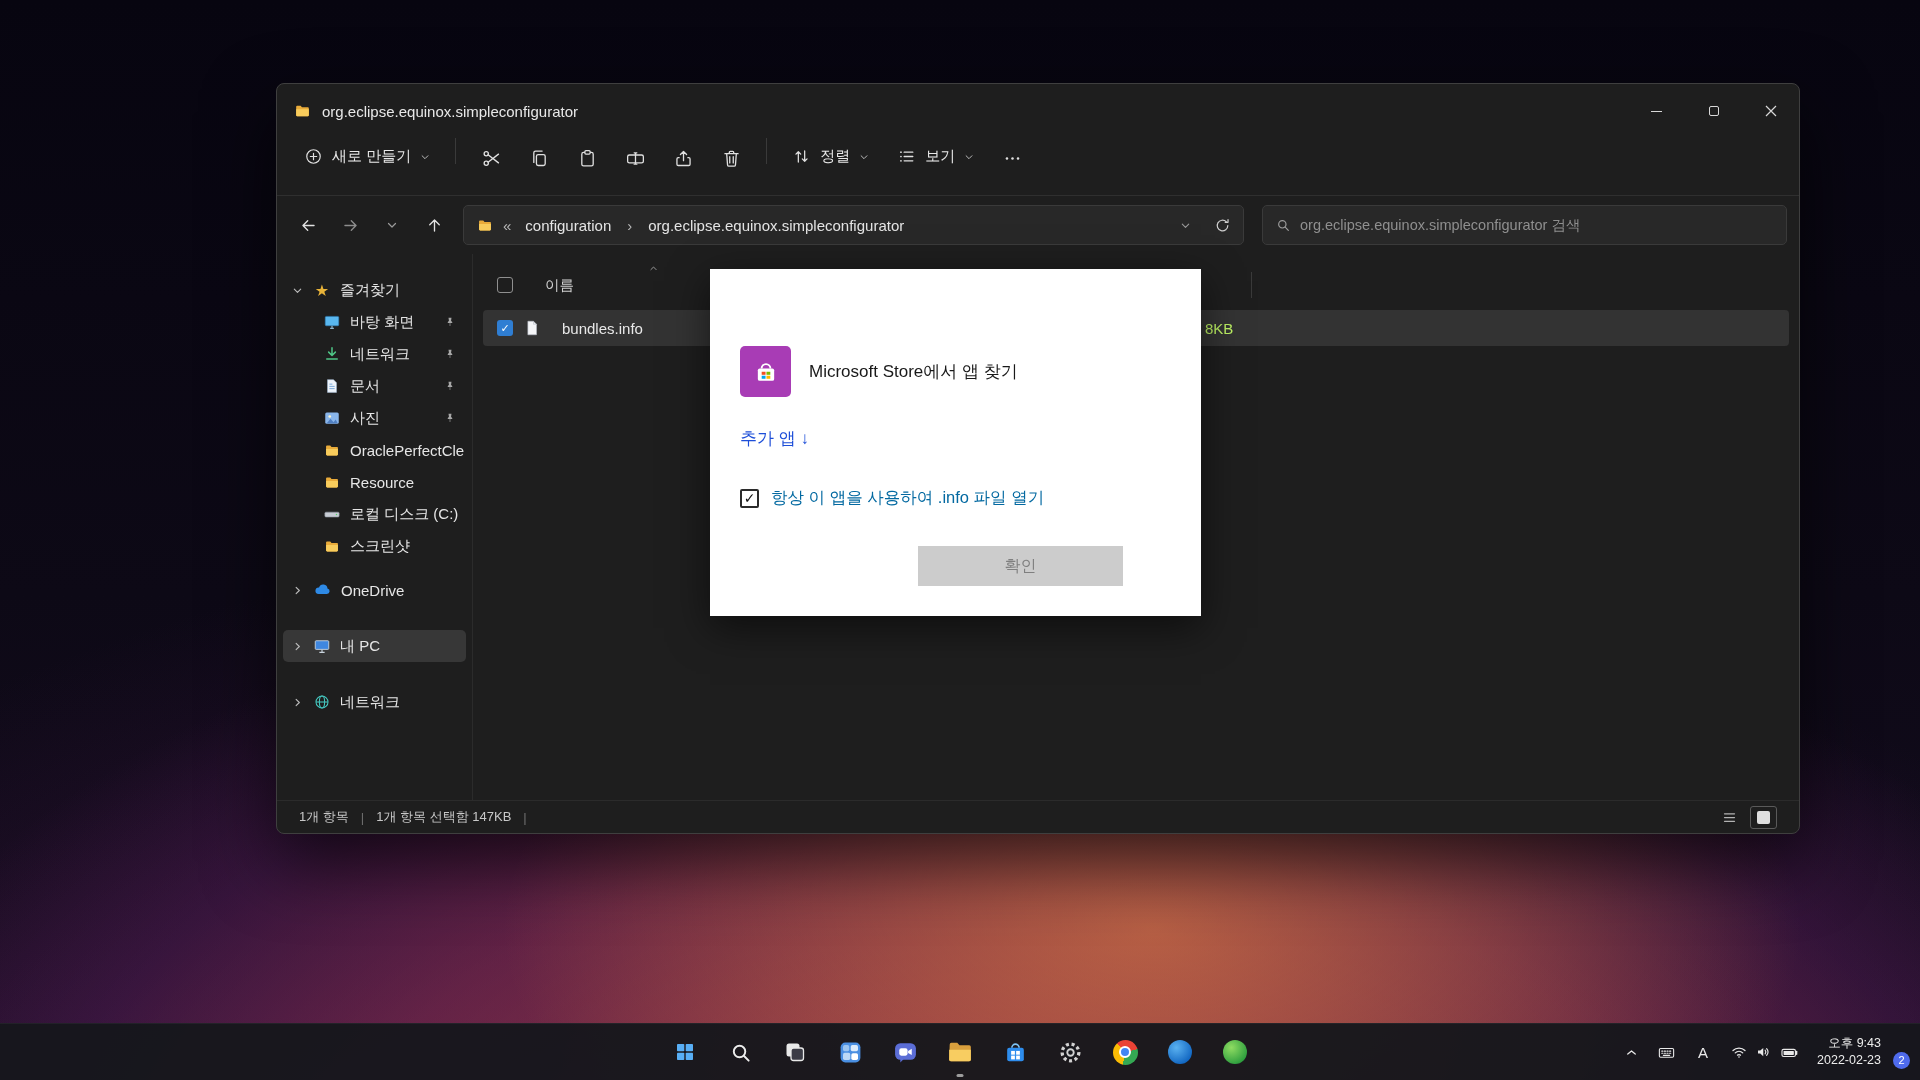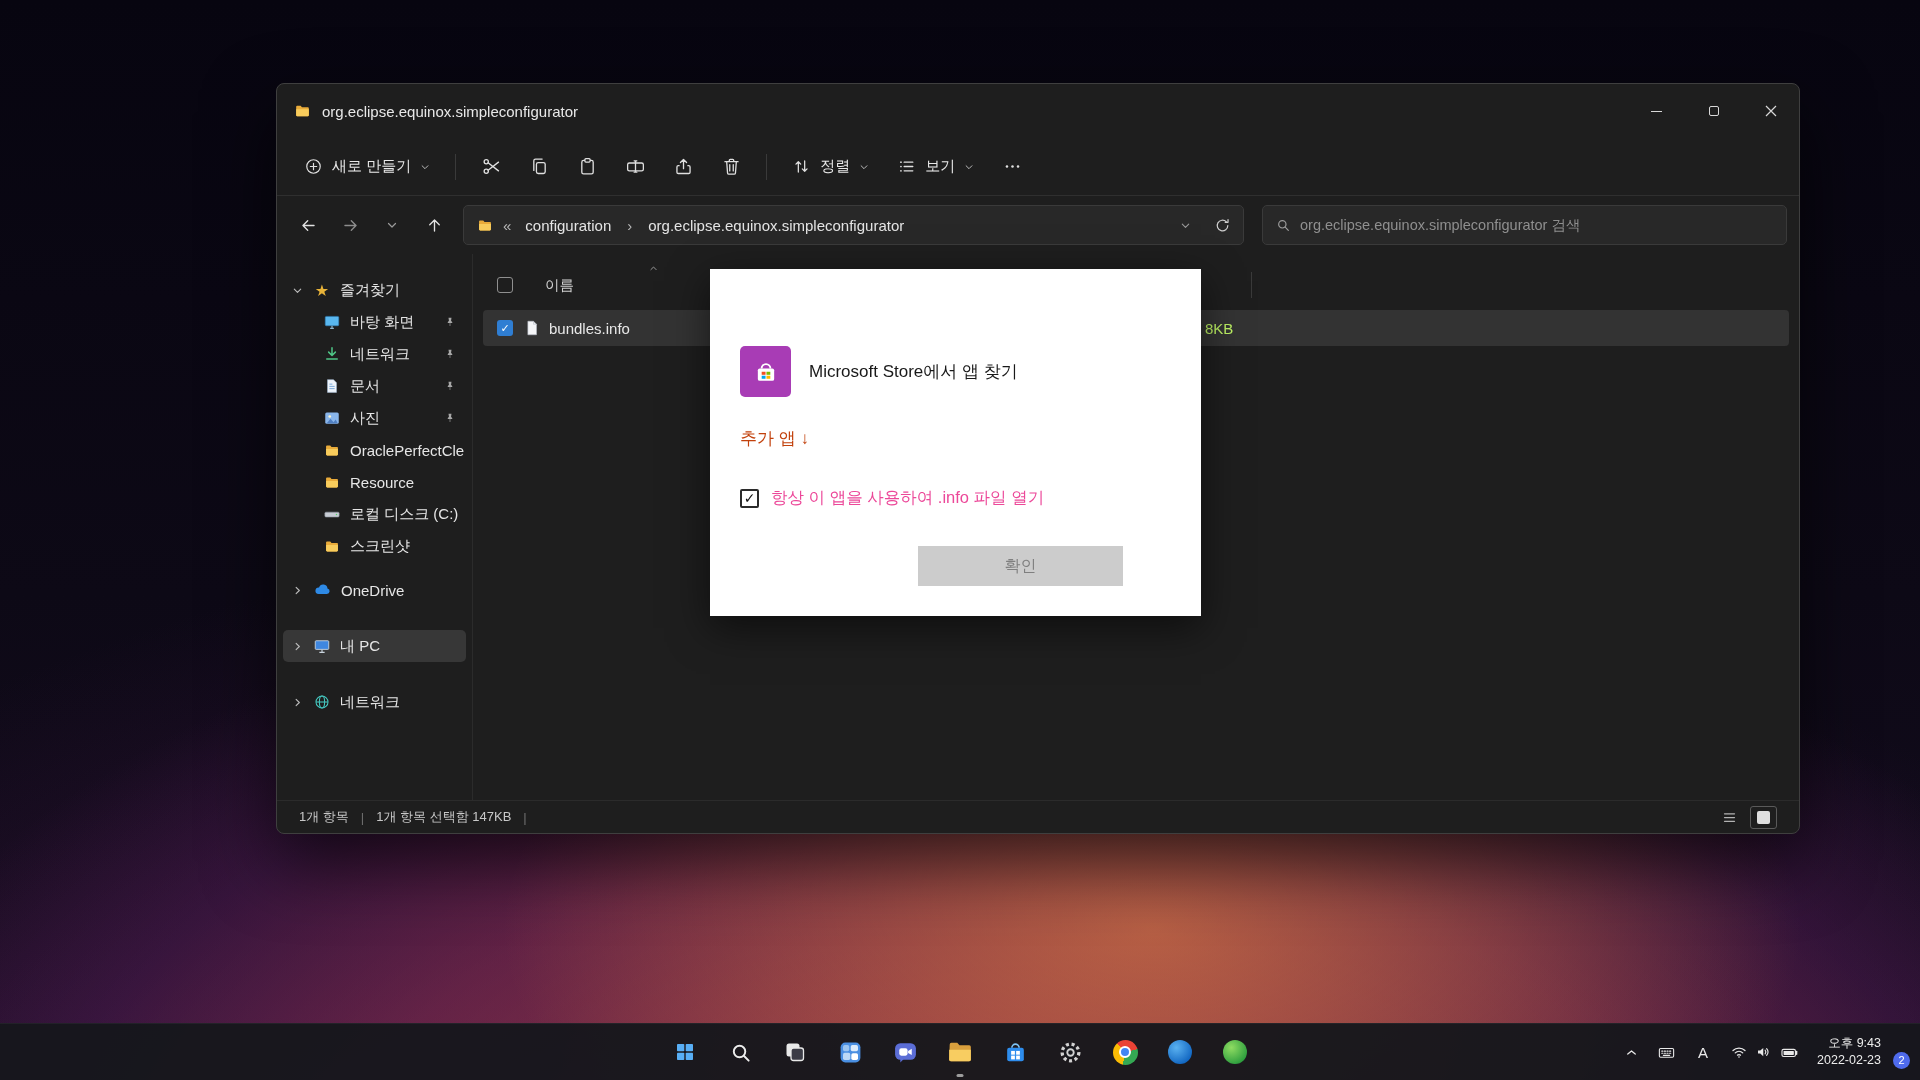--- a/index.html
+++ b/index.html
@@ -21,21 +21,21 @@
     border:1px solid #3f3f3f;border-radius:8px;box-shadow:0 28px 70px rgba(0,0,0,.65);
     display:flex;flex-direction:column;overflow:hidden;z-index:5;}
 
   .titlebar{height:54px;flex:none;display:flex;align-items:center;padding-left:16px;}
   .t-title{color:#e8e8e8;font-size:15px;margin-left:10px;}
   .win-controls{margin-left:auto;display:flex;height:100%;}
   .win-btn{width:57px;height:100%;display:flex;align-items:center;justify-content:center;}
   .min-glyph{width:11px;height:1px;background:#d8d8d8;display:block;}
   .max-glyph{width:10px;height:10px;border:1px solid #d8d8d8;border-radius:2px;display:block;}
 
-  .toolbar{height:58px;flex:none;display:flex;align-items:center;padding:0 14px;border-bottom:1px solid #2f2f2f;gap:2px;}
+  .toolbar{height:58px;flex:none;display:flex;align-items:flex-start;padding:0 14px;border-bottom:1px solid #2f2f2f;gap:2px;}
   .tb-new,.tb-lbl-btn{display:flex;align-items:center;gap:9px;color:#e8e8e8;font-size:15px;padding:9px 13px;border-radius:5px;}
   .tb-sep{width:1px;height:26px;background:#3a3a3a;margin:0 10px;flex:none;}
   .tb-ico{width:46px;height:40px;display:flex;align-items:center;justify-content:center;border-radius:5px;}
 
   .navbar{height:58px;flex:none;display:flex;align-items:center;padding:0 12px;gap:4px;}
   .nav-btn{width:38px;height:38px;display:flex;align-items:center;justify-content:center;border-radius:5px;flex:none;}
   .addr-bar{flex:none;width:781px;height:40px;background:#282828;border:1px solid #3a3a3a;border-radius:5px;
     display:flex;align-items:center;padding:0 12px;margin-left:6px;color:#e4e4e4;font-size:15px;gap:9px;}
   .crumb{padding:3px 5px;border-radius:4px;white-space:nowrap;}
   .crumb-sep{color:#b8b8b8;padding:0 2px;}
@@ -63,43 +63,43 @@
   .sort-caret{position:absolute;left:176px;top:10px;}
   .list-header{position:absolute;left:10px;right:10px;top:12px;height:38px;display:flex;align-items:center;color:#cfcfcf;font-size:14.5px;}
   .cb{width:16px;height:16px;border-radius:3px;flex:none;}
   .cb.empty{border:1px solid #8f8f8f;margin-left:14px;background:transparent;}
   .cb.checked{margin-left:14px;background:#2f7ed3;display:flex;align-items:center;justify-content:center;color:#fff;font-size:11px;}
   .col-name{margin-left:32px;}
   .col-div{position:absolute;left:768px;top:6px;height:26px;width:1px;background:#3a3a3a;}
   .file-row{position:absolute;left:10px;right:10px;top:56px;height:36px;display:flex;align-items:center;
     background:#333333;border-radius:4px;color:#e8e8e8;font-size:15px;}
   .file-ic{margin-left:10px;}
-  .file-name{margin-left:8px;text-align:right;}
+  .file-name{margin-left:21px;text-align:right;}
   .file-size{position:absolute;left:722px;color:#bef264;}
 
   .statusbar{height:33px;flex:none;display:flex;align-items:center;padding:0 22px;border-top:1px solid #2b2b2b;
     color:#c8c8c8;font-size:13px;gap:12px;}
   .st-sep{color:#6f6f6f;}
   .view-toggles{margin-left:auto;display:flex;gap:7px;align-items:center;}
   .vt{width:27px;height:23px;display:flex;align-items:center;justify-content:center;border-radius:3px;}
   .vt.active{border:1px solid #5a5a5a;}
   .vt .sq{width:13px;height:13px;background:#dfdfdf;border-radius:2px;display:block;}
 
   
   .openwith-dialog{position:absolute;left:710px;top:269px;width:491px;height:347px;background:#ffffff;
     box-shadow:0 12px 38px rgba(0,0,0,.55);z-index:10;}
   .dlg-title{position:absolute;left:30px;top:24px;font-size:20px;color:#191919;}
   .dlg-store{position:absolute;left:30px;top:77px;display:flex;align-items:center;gap:18px;}
   .store-tile{width:51px;height:51px;background:#a83cb5;border-radius:5px;display:flex;align-items:center;justify-content:center;}
   .store-label{font-size:17px;color:#191919;}
-  .dlg-more{position:absolute;left:30px;top:158px;font-size:17px;color:#c2410c;}
+  .dlg-more{position:absolute;left:30px;top:158px;font-size:17px;color:#1d4ed8;}
   .dlg-always{position:absolute;left:30px;top:218px;display:flex;align-items:center;gap:12px;}
   .dlg-cb{width:19px;height:19px;border:2px solid #2b2b2b;border-radius:2px;display:flex;align-items:center;justify-content:center;
     font-size:14px;color:#111;font-weight:bold;background:#fff;}
-  .dlg-always-label{font-size:16.5px;color:#ec4899;}
+  .dlg-always-label{font-size:16.5px;color:#0369a1;}
   .dlg-ok{position:absolute;left:208px;top:277px;width:205px;height:40px;background:#cccccc;border:none;
     color:#7f7f7f;font-size:16px;font-family:inherit;}
 
   
   .taskbar{position:absolute;left:0;bottom:0;width:1920px;height:57px;background:rgba(22,23,28,.96);
     border-top:1px solid rgba(255,255,255,.05);z-index:20;}
   .tb-icons{position:absolute;left:50%;top:0;height:100%;transform:translateX(-50%);display:flex;align-items:center;gap:15px;}
   .task-btn{width:40px;height:40px;border-radius:6px;display:flex;align-items:center;justify-content:center;position:relative;}
   .task-btn.active::after{content:"";position:absolute;bottom:-5px;left:50%;transform:translateX(-50%);
     width:7px;height:3px;border-radius:2px;background:#9d9d9d;}

